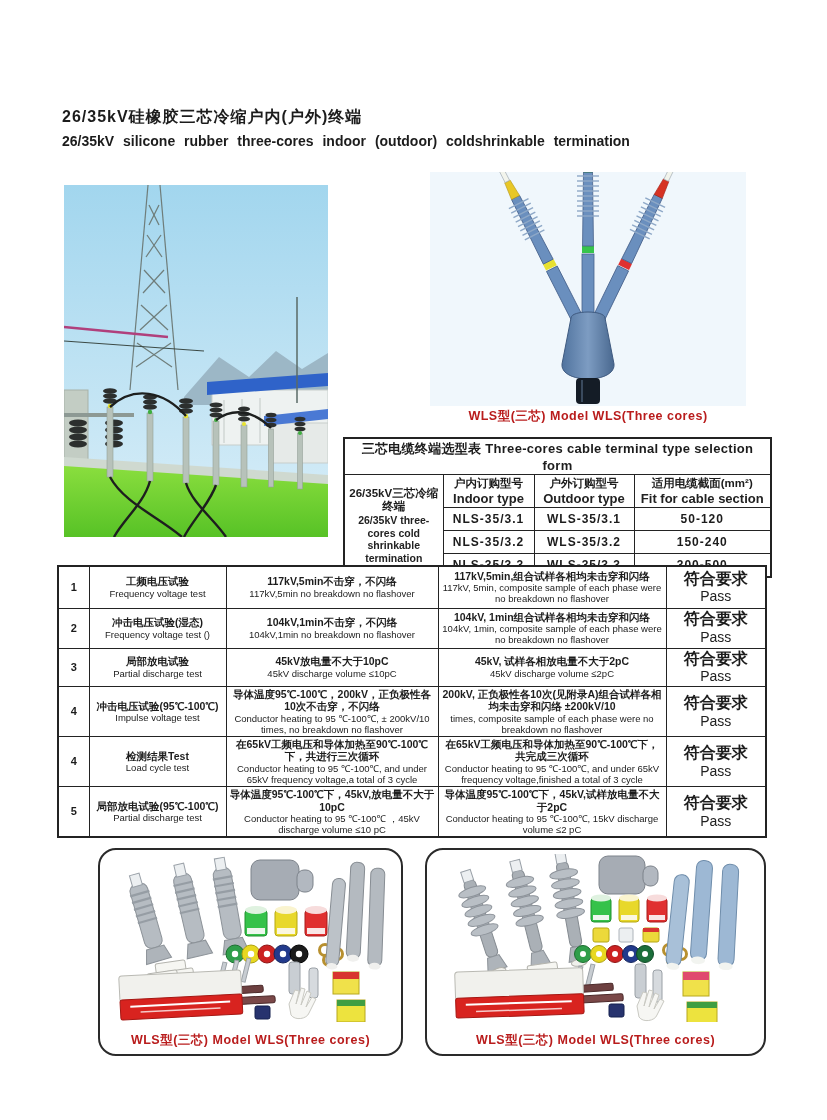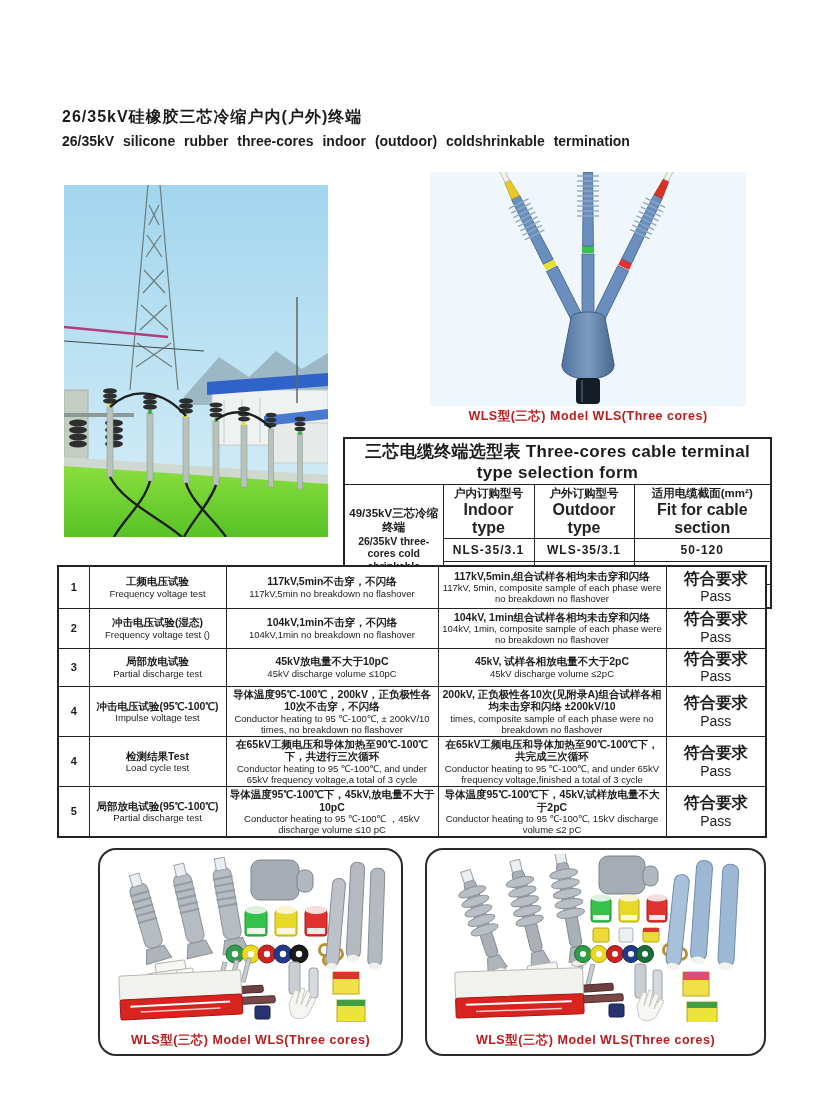--- a/index.html
+++ b/index.html
@@ -15,23 +15,23 @@
   .photo-frame { overflow:hidden; }
   svg { display:block; }
 
   .caption { font-weight:700; font-size:12.5px; text-align:center; letter-spacing:.5px; color:#b91c1c; }
 
   table { border-collapse:collapse; table-layout:fixed; background:#fff; }
   td { border:1.5px solid #232323; text-align:center; vertical-align:middle; padding:1px 2px; overflow:hidden; }
 
   
   .sel-table { border:2px solid #232323; width:427px; }
-  .sel-title-cell { font-weight:700; font-size:17px; height:22px; letter-spacing:.3px; }
+  .sel-title-cell { font-weight:700; font-size:13px; height:22px; letter-spacing:.3px; }
   .sel-head .zh { font-weight:700; font-size:11.5px; }
-  .sel-head .en { font-weight:700; font-size:16px; }
+  .sel-head .en { font-weight:700; font-size:13px; }
   .sel-product { font-weight:700; font-size:11px; line-height:1.2; }
   .sel-product .en { font-size:10.5px; }
   .sel-val { font-weight:700; font-size:12px; letter-spacing:1px; height:20px; }
 
   
   .test-table { border:2px solid #232323; width:708px; }
   .test-table td { line-height:1.18; }
   .th { font-weight:700; font-size:11.5px; }
   .zh { font-weight:700; font-size:10.5px; }
   .en { font-weight:400; font-size:9.5px; color:#222; }
@@ -253,21 +253,21 @@
         <col style="width:91px">
         <col style="width:100px">
         <col style="width:137px">
       </colgroup>
     <tbody>
         <tr>
           <td colspan="4" class="sel-title-cell">三芯电缆终端选型表  Three-cores cable terminal type selection form</td>
         </tr>
     <tr class="sel-head" style="height:30px;">
       <td rowspan="4" class="sel-product">
-        <div class="zh">49/35kV三芯冷缩终端</div>
+        <div class="zh">26/35kV三芯冷缩终端</div>
         <div class="en">26/35kV three-cores cold shrinkable termination</div>
       </td>
       <td>
         <div class="zh">户内订购型号</div>
         <div class="en">Indoor type</div>
       </td>
       <td>
         <div class="zh">户外订购型号</div>
         <div class="en">Outdoor type</div>
       </td>

